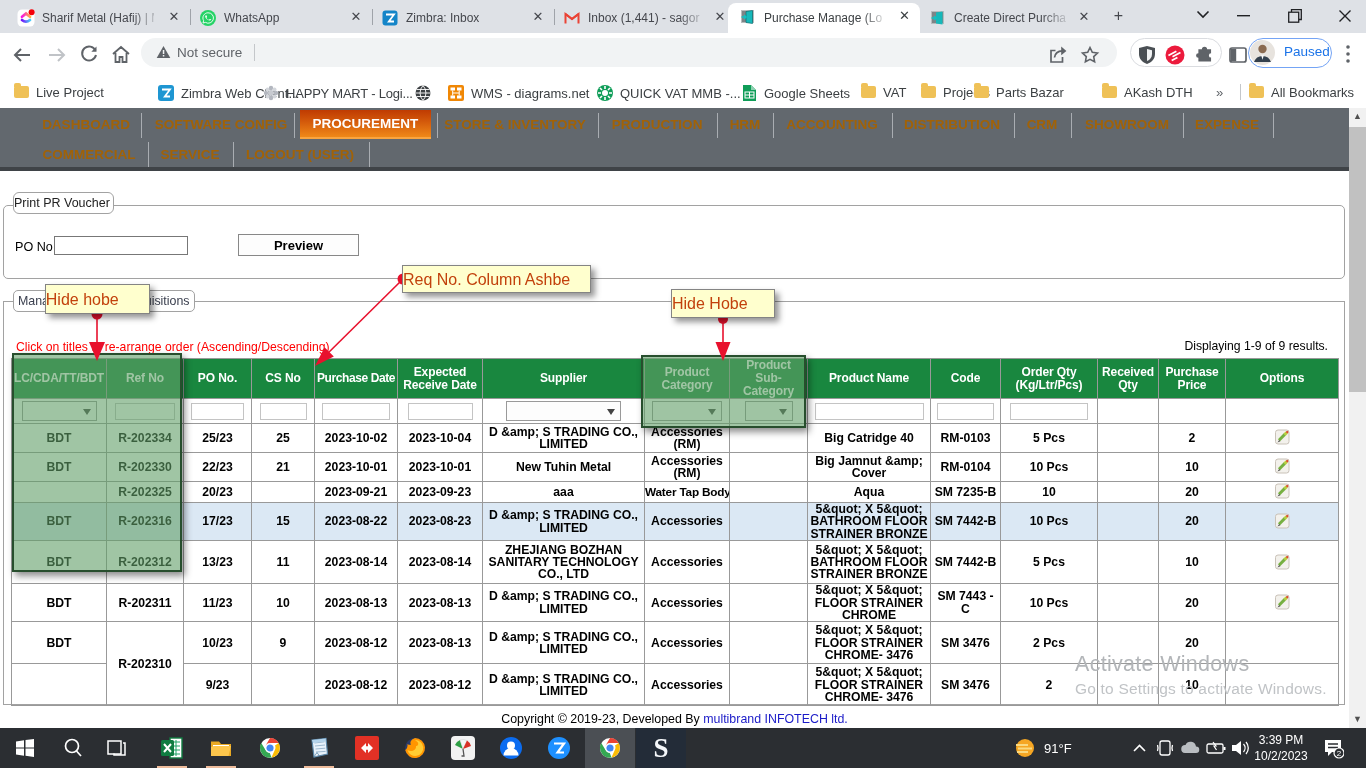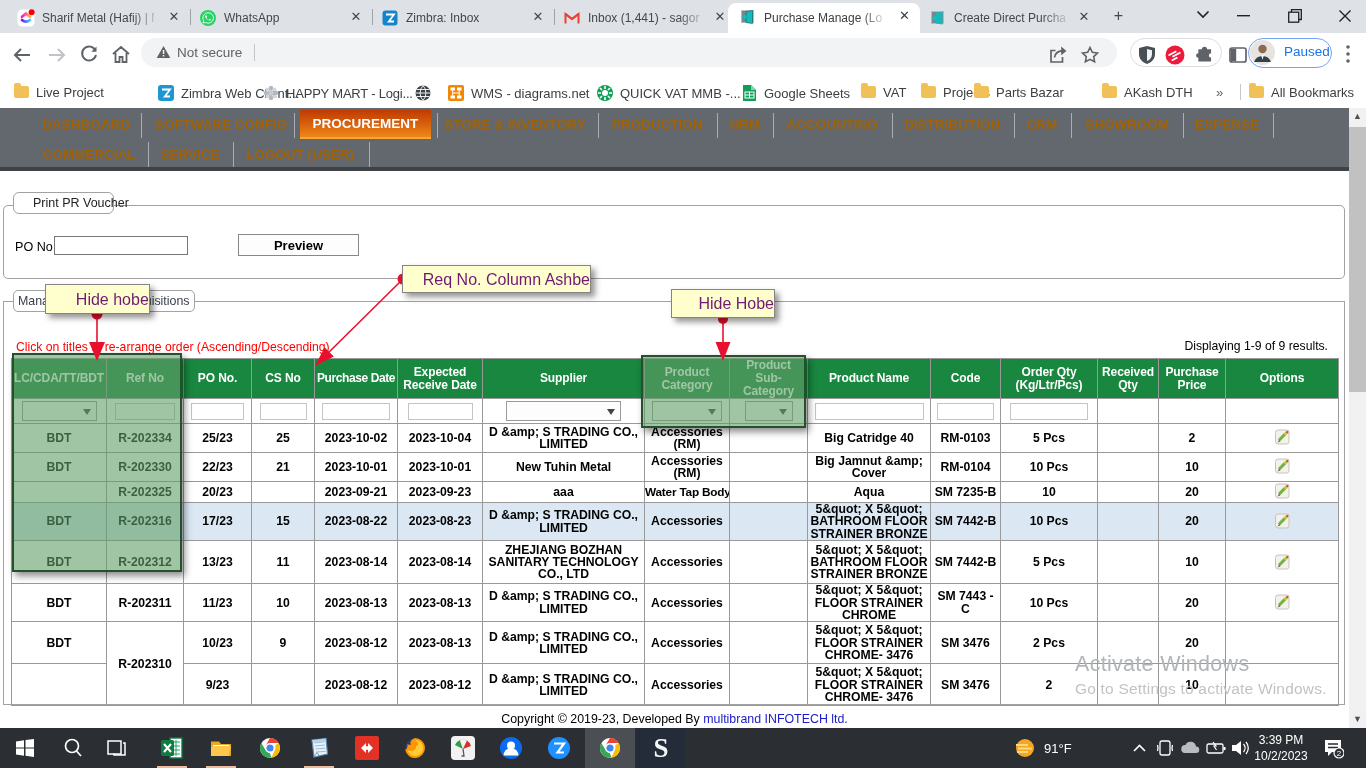--- a/index.html
+++ b/index.html
@@ -39,21 +39,21 @@
 
 #page { position:absolute; left:0; top:108px; width:1366px; height:620px; background:#fff; overflow:hidden; }
 #nav { position:absolute; left:0; top:0; width:1366px; height:59px; background:#62686e; }
 #navstrip { position:absolute; left:0; top:59px; width:1366px; height:3.5px; background:#3f4347; }
 .mi { position:absolute; color:#a16207; font-weight:bold; font-size:13.5px; white-space:nowrap; transform:translateX(-50%); }
 .msep { position:absolute; width:1px; height:25px; background:#a9adb2; }
 #proc { position:absolute; left:300px; top:2px; width:131px; height:28.5px; background:linear-gradient(180deg,#bf3b02 0%, #d2570a 40%, #ef8818 100%); border-bottom:2px solid #f9a43f; text-align:center; }
 #proc span { color:#fff; font-weight:bold; font-size:13.5px; line-height:27px; }
 
 fieldset.fs { position:absolute; border:1px solid #a2a2a2; border-radius:5px; background:#fff; }
-.legendbox { position:absolute; background:#fff; border:1px solid #a2a2a2; border-radius:6px; font-size:13px; color:#222; text-align:left;padding-left:19px; }
+.legendbox { position:absolute; background:#fff; border:1px solid #a2a2a2; border-radius:6px; font-size:13px; color:#222; text-align:left; }
 
 #potxt { position:absolute; left:15px; top:132px; font-size:12.6px; color:#000; }
 #poinput { position:absolute; left:54px; top:128px; width:134px; height:19px; border:1px solid #777; background:#fff; }
 #previewbtn { position:absolute; left:238px; top:126px; width:121px; height:22px; border:1px solid #888; background:#fdfdfd; text-align:center; font-weight:bold; font-size:13px; line-height:21px; }
 
 #panel { position:absolute; left:3px; top:193px; width:1342px; height:404px; border:1px solid #a2a2a2; background:#fff; }
 #ptab { position:absolute; left:13px; top:182px; width:182px; height:22px; background:#fff; border:1px solid #a2a2a2; border-radius:5px; font-size:12.4px; color:#3a3f4e; text-align:left; padding-left:4px; line-height:20px; white-space:nowrap; }
 
 #redtxt { position:absolute; left:16px; top:232px; font-size:12.2px; color:#f00; }
 #disp { position:absolute; right:38px; top:231px; font-size:12.2px; color:#000; }
@@ -72,21 +72,21 @@
 #copyright { position:absolute; left:0; top:604px; width:1349px; text-align:center; font-size:12.4px; color:#000; }
 #copyright a { color:#1b1bc8; text-decoration:none; }
 
 
 #sbar { position:absolute; left:1349px; top:0; width:17px; height:620px; background:#f1f1f1; }
 #sthumb { position:absolute; left:1349px; top:19px; width:17px; height:265px; background:#c1c1c1; }
 .sarr { position:absolute; left:1349px; width:17px; height:17px; color:#505050; font-size:9px; text-align:center; line-height:17px; }
 
 
 .greenov { position:absolute; background:rgba(96,158,104,0.60); border:2px solid #274e2d; box-shadow:3px 4px 7px rgba(0,0,0,0.45); }
-.callout { position:absolute; background:#ffffce; border:1px solid #848484; box-shadow:4px 4px 6px rgba(0,0,0,0.42); text-align:right; font-size:16px; color:#701a75; }
+.callout { position:absolute; background:#ffffce; border:1px solid #848484; box-shadow:4px 4px 6px rgba(0,0,0,0.42); text-align:left; font-size:16px; color:#c2410c; }
 #actw1 { position:absolute; left:1075px; top:544px; font-size:21.5px; color:#b2b5b8; letter-spacing:0.3px; }
 #actw2 { position:absolute; left:1075px; top:572px; font-size:15.5px; color:#c0c3c6; letter-spacing:0.2px; }
 
 
 #taskbar { position:absolute; left:0; top:728px; width:1366px; height:40px; background:#2b2e32; }
 .tico { position:absolute; top:8px; width:24px; height:24px; }
 .underline { position:absolute; top:37.5px; height:2.5px; background:#eebc9c; }
 </style>
 </head>
 <body>

